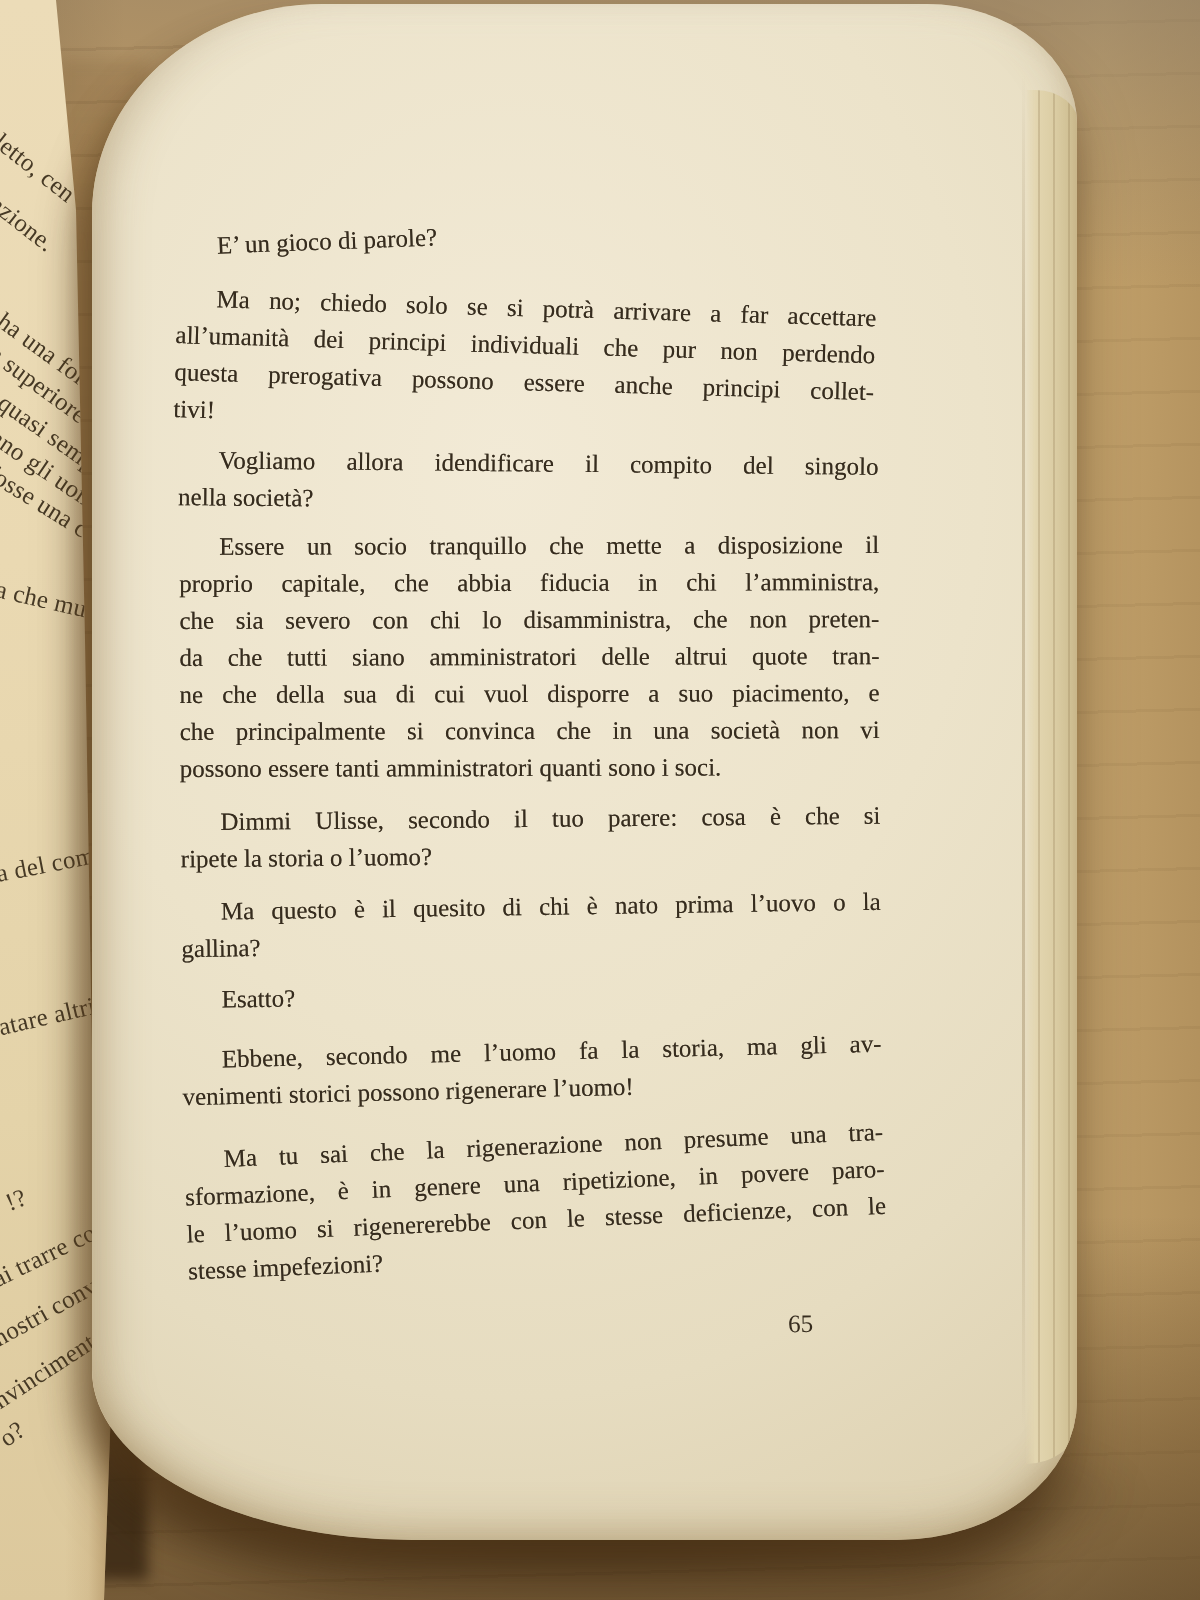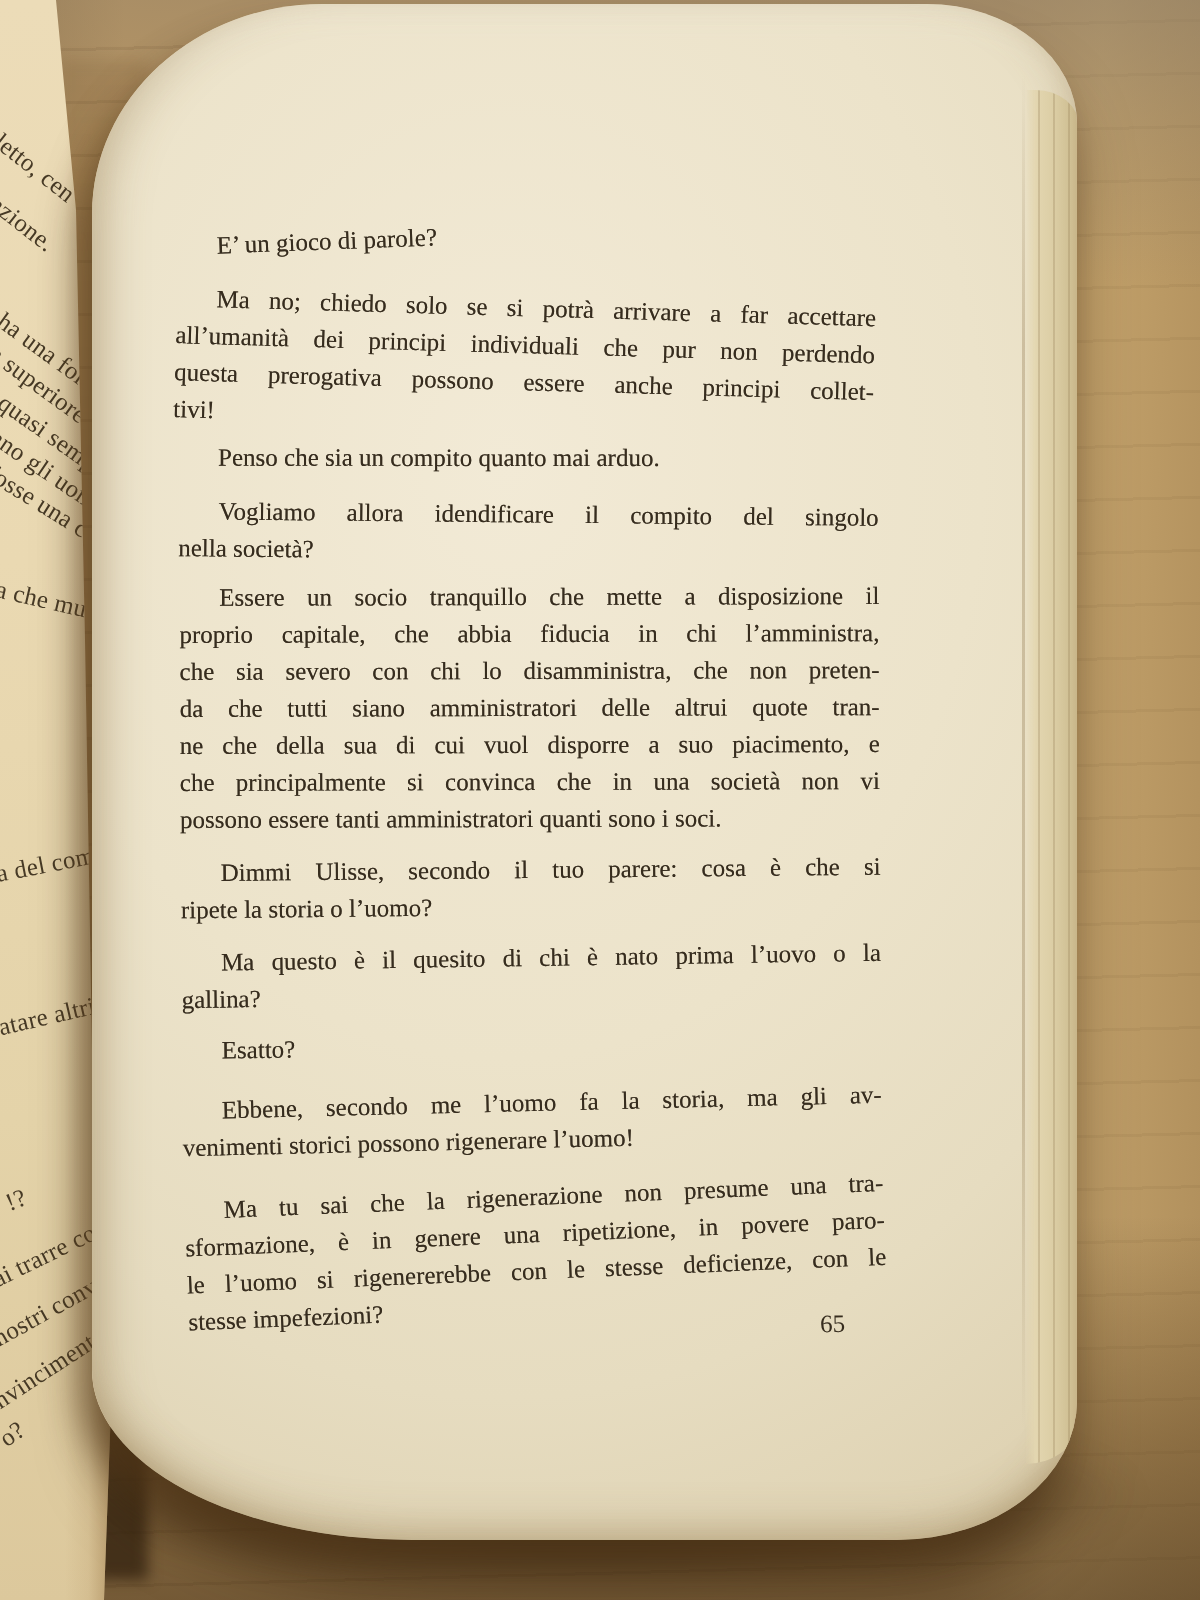--- a/index.html
+++ b/index.html
@@ -61,21 +61,21 @@
   .r1{transform:rotate(-1.8deg);transform-origin:0 50%;}
   .r2{transform:rotate(2deg);transform-origin:0 0;}
   .r3{transform:rotate(0.4deg);}
   .r4{transform:rotate(0.9deg);transform-origin:0 50%;}
   .r5{transform:rotate(0.2deg);}
   .r6{transform:rotate(-0.2deg);}
   .r7{transform:rotate(-0.5deg);}
   .r8{transform:rotate(-0.5deg);}
   .r9{transform:rotate(-1deg);transform-origin:100% 50%;}
   .r10{transform:rotate(-2deg);transform-origin:100% 0;}
-  .page-number{position:absolute;left:728px;top:1306px;font-size:25px;color:#362c1e;
+  .page-number{position:absolute;left:696px;top:1306px;font-size:25px;color:#362c1e;
     transform:rotate(-1deg);}
 </style>
 </head>
 <body>
 
 <div class="scene">
 
   <div class="wood"></div>
   <div class="floor-shadow"></div>
   <div class="gutter-shadow"></div>
@@ -108,23 +108,20 @@
         <span class="ln ind">E’ un gioco di parole?</span>
       </p>
 
       <p class="para r2">
         <span class="ln ind jf">Ma no; chiedo solo se si potrà arrivare a far accettare</span>
         <span class="ln jf">all’umanità dei principi individuali che pur non perdendo</span>
         <span class="ln jf">questa prerogativa possono essere anche principi collet-</span>
         <span class="ln">tivi!</span>
       </p>
 
-      <p class="para r3">
-        <span class="ln ind">Penso che sia un compito quanto mai arduo.</span>
-      </p>
 
       <p class="para r4">
         <span class="ln ind jf">Vogliamo allora idendificare il compito del singolo</span>
         <span class="ln">nella società?</span>
       </p>
 
       <p class="para r5">
         <span class="ln ind jf">Essere un socio tranquillo che mette a disposizione il</span>
         <span class="ln jf">proprio capitale, che abbia fiducia in chi l’amministra,</span>
         <span class="ln jf">che sia severo con chi lo disamministra, che non preten-</span>

